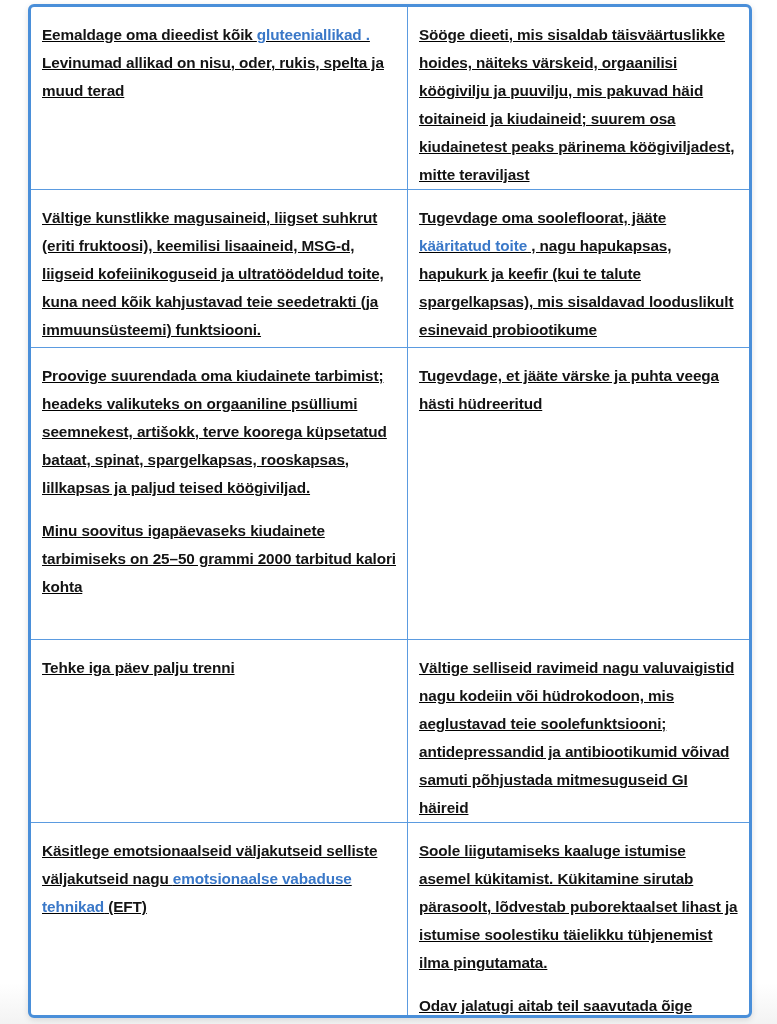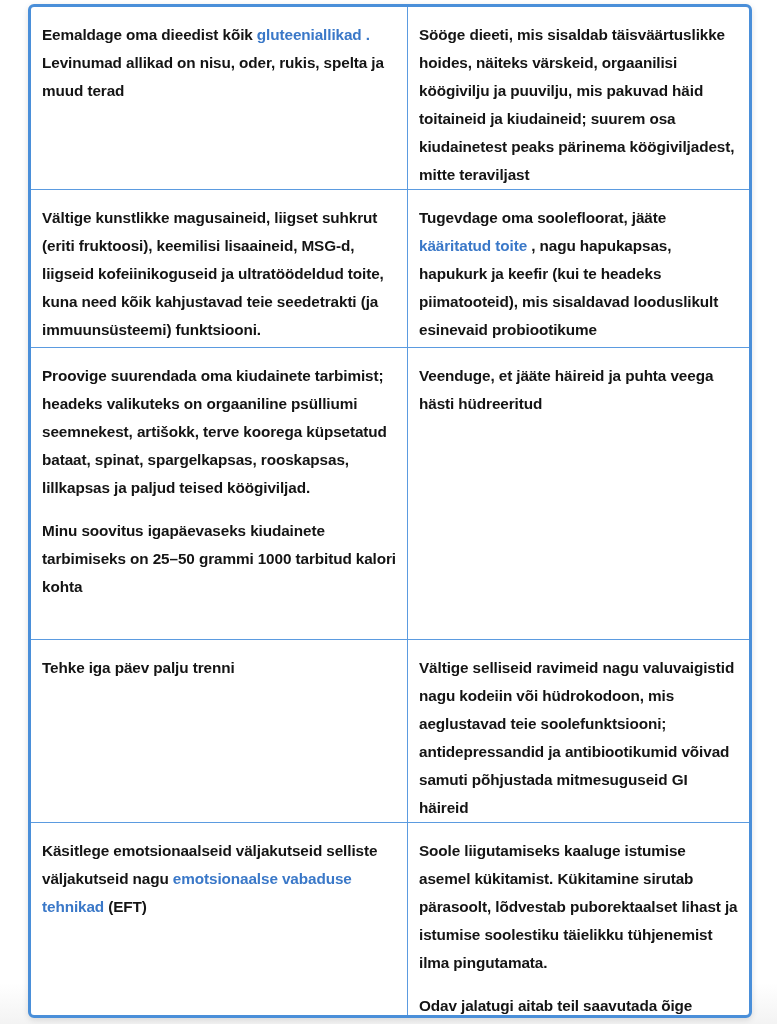--- a/index.html
+++ b/index.html
@@ -18,20 +18,21 @@
       position: absolute;
       left: 28px;
       top: 4px;
       width: 718px;
       height: 1008px;
       border: 3px solid #4a8fd9;
       border-radius: 6px;
       background: #ffffff;
       box-shadow: 0 2px 6px rgba(0,0,0,0.12);
       overflow: hidden;
+      text-decoration: underline;
     }
     table {
       border-collapse: collapse;
       width: 100%;
       height: 100%;
       table-layout: fixed;
     }
     td {
       vertical-align: top;
       border: 1.5px solid #5b9be0;
@@ -71,30 +72,30 @@
         </td>
         <td>
           <p>Sööge dieeti, mis sisaldab täisväärtuslikke hoides, näiteks värskeid, orgaanilisi köögivilju ja puuvilju, mis pakuvad häid toitaineid ja kiudaineid; suurem osa kiudainetest peaks pärinema köögiviljadest, mitte teraviljast</p>
         </td>
       </tr>
       <tr class="r2">
         <td>
           <p>Vältige kunstlikke magusaineid, liigset suhkrut (eriti fruktoosi), keemilisi lisaaineid, MSG-d, liigseid kofeiinikoguseid ja ultratöödeldud toite, kuna need kõik kahjustavad teie seedetrakti (ja immuunsüsteemi) funktsiooni.</p>
         </td>
         <td>
-          <p><span>Tugevdage oma soolefloorat, jääte </span><a class="inline-link">kääritatud toite</a><span> , nagu hapukapsas, hapukurk ja keefir (kui te headeks piimatooteid), mis sisaldavad looduslikult esinevaid probiootikume</span></p>
+          <p><span>Tugevdage oma soolefloorat, jääte </span><a class="inline-link">kääritatud toite</a><span> , nagu hapukapsas, hapukurk ja keefir (kui te talute spargelkapsas), mis sisaldavad looduslikult esinevaid probiootikume</span></p>
         </td>
       </tr>
       <tr class="r3">
         <td>
           <p>Proovige suurendada oma kiudainete tarbimist; headeks valikuteks on orgaaniline psülliumi seemnekest, artišokk, terve koorega küpsetatud bataat, spinat, spargelkapsas, rooskapsas, lillkapsas ja paljud teised köögiviljad.</p>
-          <p>Minu soovitus igapäevaseks kiudainete tarbimiseks on 25–50 grammi 1000 tarbitud kalori kohta</p>
+          <p>Minu soovitus igapäevaseks kiudainete tarbimiseks on 25–50 grammi 2000 tarbitud kalori kohta</p>
         </td>
         <td>
-          <p>Veenduge, et jääte häireid ja puhta veega hästi hüdreeritud</p>
+          <p>Tugevdage, et jääte värske ja puhta veega hästi hüdreeritud</p>
         </td>
       </tr>
       <tr class="r4">
         <td>
           <p>Tehke iga päev palju trenni</p>
         </td>
         <td>
           <p>Vältige selliseid ravimeid nagu valuvaigistid nagu kodeiin või hüdrokodoon, mis aeglustavad teie soolefunktsiooni; antidepressandid ja antibiootikumid võivad samuti põhjustada mitmesuguseid GI häireid</p>
         </td>
       </tr>

